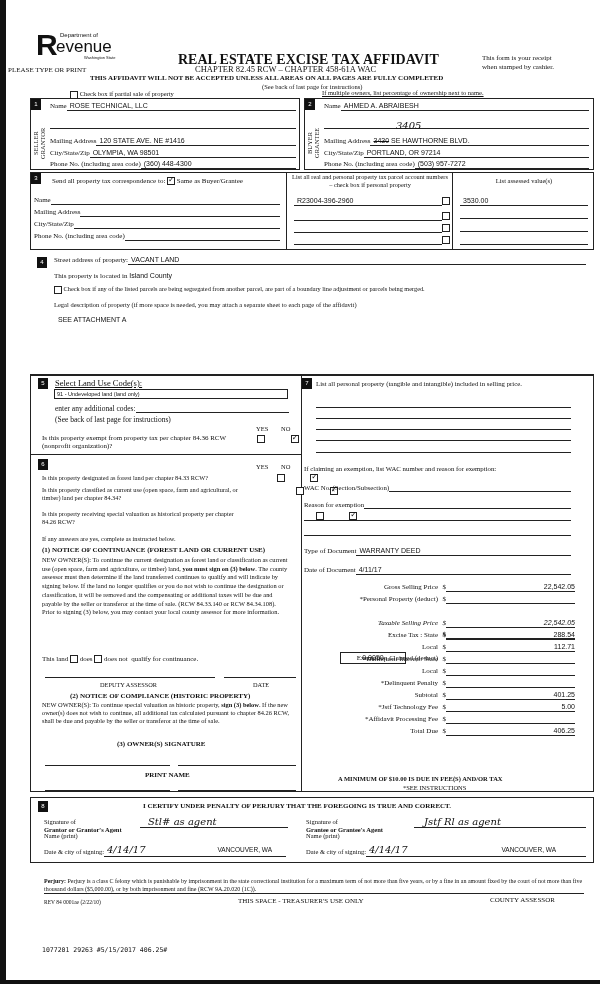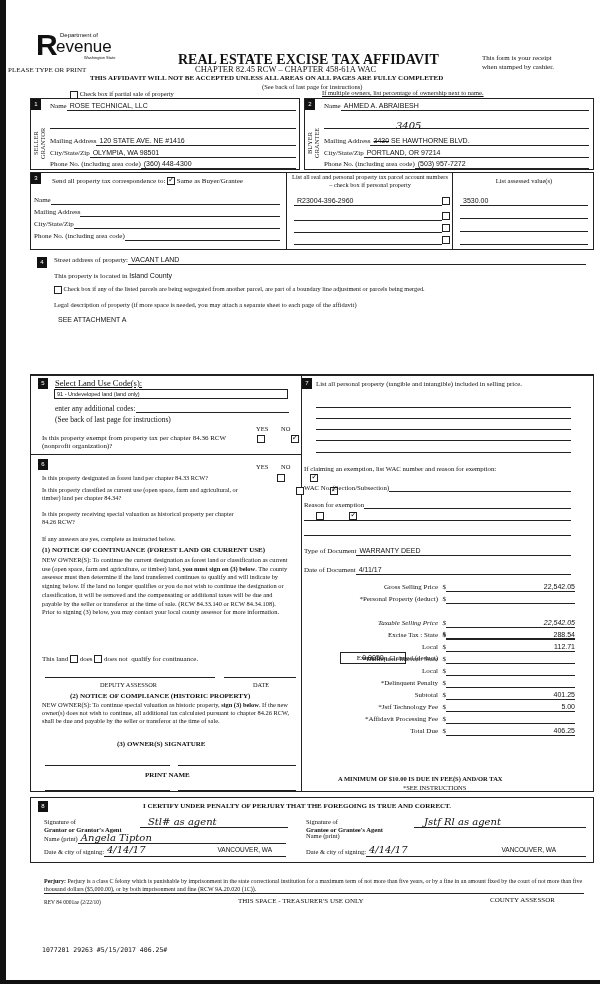--- a/index.html
+++ b/index.html
@@ -336,21 +336,20 @@
 <div class="frame" style="left:30px;top:797px;width:564px;height:66px;"></div>
 <div class="num" style="left:38px;top:801px;">8</div>
 <div class="abs bold" style="left:143px;top:802px;font-size:7px;">I CERTIFY UNDER PENALTY OF PERJURY THAT THE FOREGOING IS TRUE AND CORRECT.</div>
 
 <div class="abs" style="left:44px;top:818px;font-size:6.5px;line-height:7.5px;">
   <span>Signature of</span><br><b>Grantor or Grantor's Agent</b>
 </div>
 <div class="abs line script" style="left:140px;top:816px;width:148px;height:12px;padding-left:8px;line-height:12px;">Stl#   as agent</div>
 <div class="row" style="left:44px;top:832px;width:242px;font-size:6.5px;">
   <span class="lbl">Name (print)</span>
-  <span class="fill script" style="height:12px;line-height:12px;">Angela Tipton</span>
 </div>
 <div class="row" style="left:44px;top:845px;width:242px;font-size:6.5px;">
   <span class="lbl">Date &amp; city of signing:</span>
   <span class="fill" style="height:12px;display:flex;justify-content:space-between;padding-right:14px;">
     <span class="script">4/14/17</span>
     <span class="hw" style="font-size:6.5px;">VANCOUVER, WA</span>
   </span>
 </div>
 
 <div class="abs" style="left:306px;top:818px;font-size:6.5px;line-height:7.5px;">

